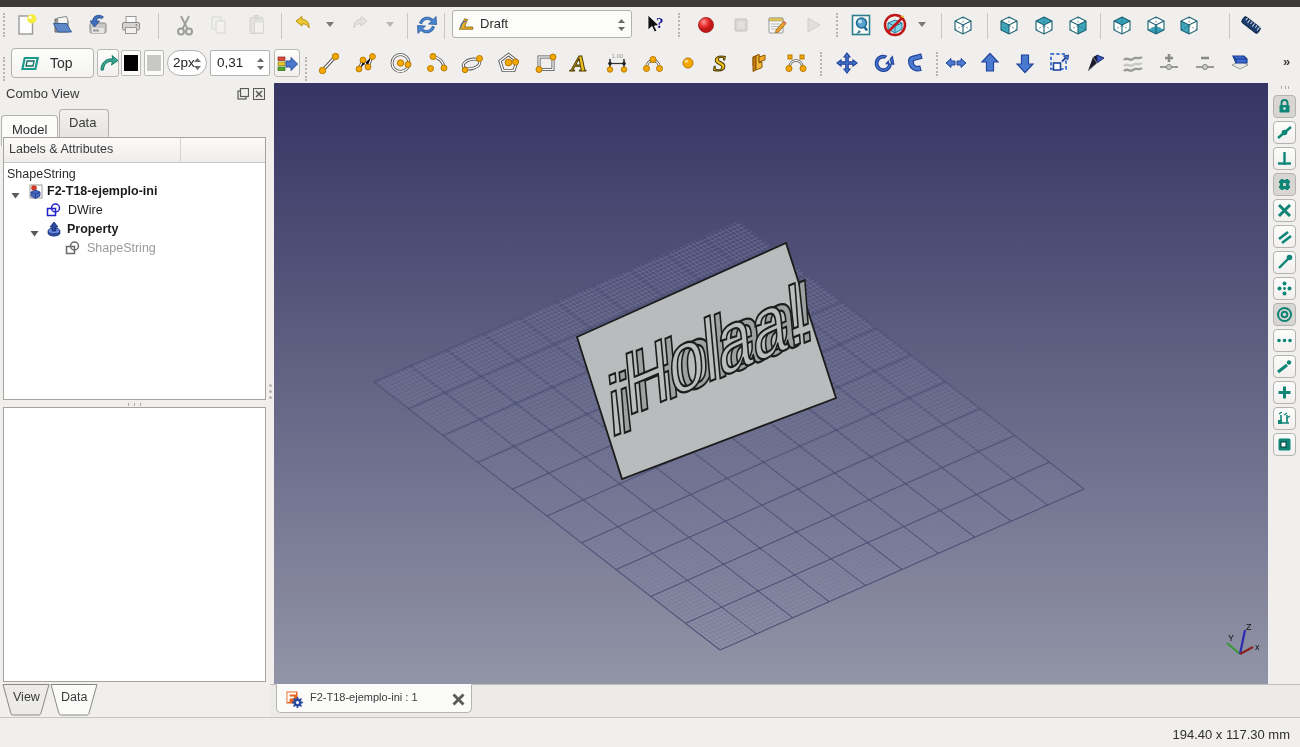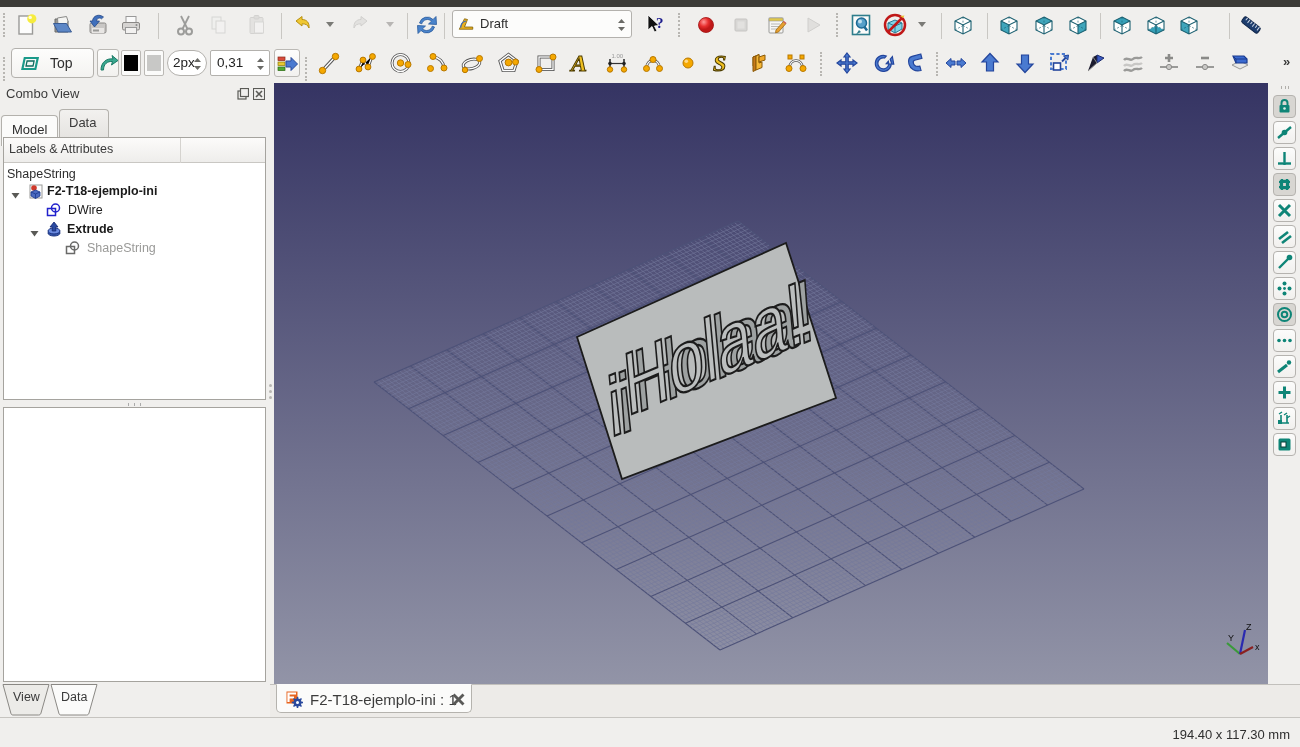--- a/index.html
+++ b/index.html
@@ -414,21 +414,21 @@
       </svg></div>
     <span style="position:absolute;left:68px;top:121px;font-size:12.5px;color:#1a1a1a;">DWire</span>
     <div style="position:absolute;left:30px;top:142px;"><svg width="9" height="9" viewBox="0 0 9 9">
         <path d="M0.5 2 L8.5 2 L4.5 7.5 Z" fill="#5a5a56"></path>
       </svg></div>
     <div style="position:absolute;left:46px;top:139px;"><svg width="16" height="16" viewBox="0 0 16 16">
         <ellipse cx="8" cy="12" rx="6" ry="3" fill="#3a5ab0" stroke="#16307e"></ellipse>
         <ellipse cx="8" cy="10" rx="6" ry="3" fill="#6a8ae0" stroke="#16307e"></ellipse>
         <path d="M8 1 L12 6 L9.8 6 L9.8 10 L6.2 10 L6.2 6 L4 6 Z" fill="#2a4aa0" stroke="#12246e" stroke-width="0.8"></path>
       </svg></div>
-    <span style="position:absolute;left:67px;top:140px;font-size:12.5px;font-weight:bold;color:#1a1a1a;">Extrude</span>
+    <span style="position:absolute;left:67px;top:140px;font-size:12.5px;font-weight:bold;color:#1a1a1a;">Property</span>
     <div style="position:absolute;left:64px;top:158px;"><svg width="16" height="16" viewBox="0 0 16 16">
         <rect x="2.5" y="6.5" width="8" height="7" fill="none" stroke="#6a6a68" stroke-width="1.5"></rect>
         <circle cx="10.5" cy="6" r="4" fill="none" stroke="#6a6a68" stroke-width="1.5"></circle>
       </svg></div>
     <span style="position:absolute;left:87px;top:159px;font-size:12.5px;color:#9a9a98;">ShapeString</span>
     <div style="position:absolute;left:128px;top:321px;width:13px;height:3px;border-left:1px solid #aaa;border-right:1px solid #aaa;">
       <div style="margin:0 5px;height:3px;border-left:1px solid #aaa;"></div>
     </div>
     <div style="position:absolute;left:3px;top:325px;width:263px;height:275px;background:#fff;border:1px solid #a5a39e;"></div>
   </div>
@@ -769,20 +769,20 @@
             <circle cx="11.5" cy="11.5" r="4" fill="#2a4a9e"></circle>
             <g stroke="#2a4a9e" stroke-width="1.6">
 <line x1="11.5" y1="5.8" x2="11.5" y2="17"></line>
               <line x1="5.8" y1="11.5" x2="17" y2="11.5"></line>
               <line x1="7.5" y1="7.5" x2="15.5" y2="15.5"></line>
               <line x1="15.5" y1="7.5" x2="7.5" y2="15.5"></line>
             </g>
             <circle cx="11.5" cy="11.5" r="1.5" fill="#fff"></circle>
           </g>
         </svg></div>
-<span style="position:absolute;left:33px;top:6px;font-size:15px;color:#3c3c3c;">F2-T18-ejemplo-ini : 1</span>
+<span style="position:absolute;left:33px;top:6px;font-size:11px;color:#3c3c3c;">F2-T18-ejemplo-ini : 1</span>
 <svg width="13" height="13" viewBox="0 0 13 13" style="position:absolute;left:175px;top:8px">
         <path d="M2.5 0.5 L6.5 4.5 L10.5 0.5 L12.5 2.5 L8.5 6.5 L12.5 10.5 L10.5 12.5 L6.5 8.5 L2.5 12.5 L0.5 10.5 L4.5 6.5 L0.5 2.5 Z" fill="#5a5a58"></path>
       </svg>
 </div>
   </div>
 <div style="position:absolute;left:0;top:717px;width:1300px;height:30px;background:#f0efed;border-top:1px solid #c6c4c0;">
 <span style="position:absolute;right:10px;top:9px;font-size:13px;color:#2f2f2f;margin-left:9px;">194.40 x 117.30 mm</span>
   </div>
 </body></html>

